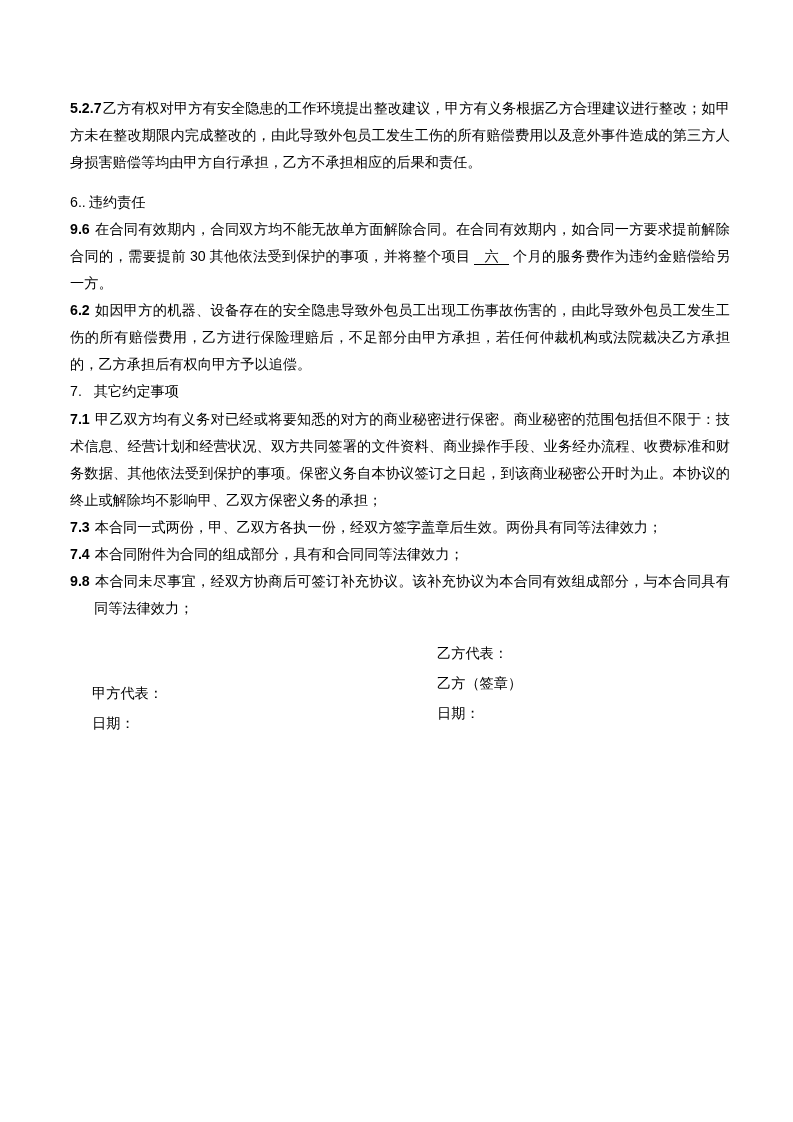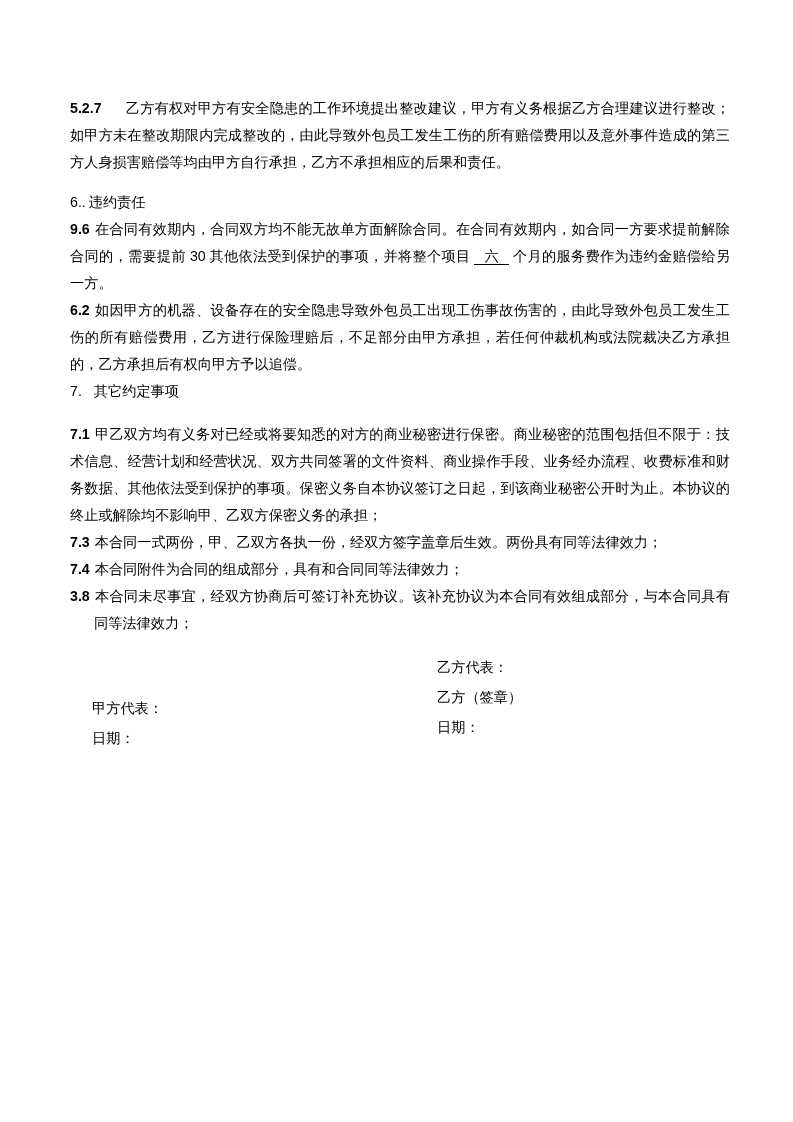--- a/index.html
+++ b/index.html
@@ -8,35 +8,35 @@
     width: 793px; height: 1122px;
     background: #ffffff; color: #000000;
     font-family: "Liberation Serif", "DejaVu Serif", serif;
     font-size: 14.2px;
   }
   .page { position: relative; width: 793px; height: 1122px; background: #ffffff; overflow: hidden; }
   .content { position: absolute; left: 70px; top: 95px; width: 660px; }
   .para, .heading { margin: 0; line-height: 27px; text-align: justify; }
   .heading { text-align: left; }
   #h6 { margin-top: 13px; }
-  #p71 { margin-top: 16px; }
+  #p71 { margin-top: 1px; }
   #p75 { padding-left: 24px; text-indent: -24px; }
   .num, .figure, .hnum {
     font-family: "Liberation Sans", "DejaVu Sans", sans-serif;
   }
   .num { font-weight: bold; margin-right: 5px; }
-  .num-wide { margin-right: 24px; }
+  .num-wide { margin-right: 1px; }
   #p76 .num { margin-right: 8px; }
   .hnum { margin-right: 3px; }
   .hnum-wide { margin-right: 12px; }
   .blank { border-bottom: 1px solid #000; padding: 0 10px; }
   .signature { margin-top: 16px; display: flex; }
   .sig-col { line-height: 30px; }
   .sig-col-a { width: 367px; padding-left: 22px; margin-top: 40px; }
-  .sig-col-b { flex: 1; font-family: Liberation Mono, monospace; }
+  .sig-col-b { flex: 1; }
   .sig-line { margin: 0; }
 </style>
 </head>
 <body>
 
 <div class="page">
   <div class="content">
 
     <p class="para" id="p527"><span class="num num-wide">5.2.7</span><span>乙方有权对甲方有安全隐患的工作环境提出整改建议，甲方有义务根据乙方合理建议进行整改；如甲方未在整改期限内完成整改的，由此导致外包员工发生工伤的所有赔偿费用以及意外事件造成的第三方人身损害赔偿等均由甲方自行承担，乙方不承担相应的后果和责任。</span></p>
 
@@ -51,21 +51,21 @@
     <p class="para" id="p62"><span class="num">6.2</span><span>如因甲方的机器、设备存在的安全隐患导致外包员工出现工伤事故伤害的，由此导致外包员工发生工伤的所有赔偿费用，乙方进行保险理赔后，不足部分由甲方承担，若任何仲裁机构或法院裁决乙方承担的，乙方承担后有权向甲方予以追偿。</span></p>
 
     <p class="heading" id="h7"><span class="hnum hnum-wide">7.</span><span>其它约定事项</span></p>
 
     <p class="para" id="p71"><span class="num">7.1</span><span>甲乙双方均有义务对已经或将要知悉的对方的商业秘密进行保密。商业秘密的范围包括但不限于：技术信息、经营计划和经营状况、双方共同签署的文件资料、商业操作手段、业务经办流程、收费标准和财务数据、其他依法受到保护的事项。保密义务自本协议签订之日起，到该商业秘密公开时为止。本协议的终止或解除均不影响甲、乙双方保密义务的承担；</span></p>
 
     <p class="para" id="p73"><span class="num">7.3</span><span>本合同一式两份，甲、乙双方各执一份，经双方签字盖章后生效。两份具有同等法律效力；</span></p>
 
     <p class="para" id="p74"><span class="num">7.4</span><span>本合同附件为合同的组成部分，具有和合同同等法律效力；</span></p>
 
-    <p class="para" id="p75"><span class="num">3.8</span><span>本合同未尽事宜，经双方协商后可签订补充协议。该补充协议为本合同有效组成部分，与本合同具有同等法律效力；</span></p>
+    <p class="para" id="p75"><span class="num">9.8</span><span>本合同未尽事宜，经双方协商后可签订补充协议。该补充协议为本合同有效组成部分，与本合同具有同等法律效力；</span></p>
 
 
 
     <div class="signature">
       <div class="sig-col sig-col-a">
         <p class="sig-line">甲方代表：</p>
         <p class="sig-line">日期：</p>
       </div>
       <div class="sig-col sig-col-b">
         <p class="sig-line">乙方代表：</p>

